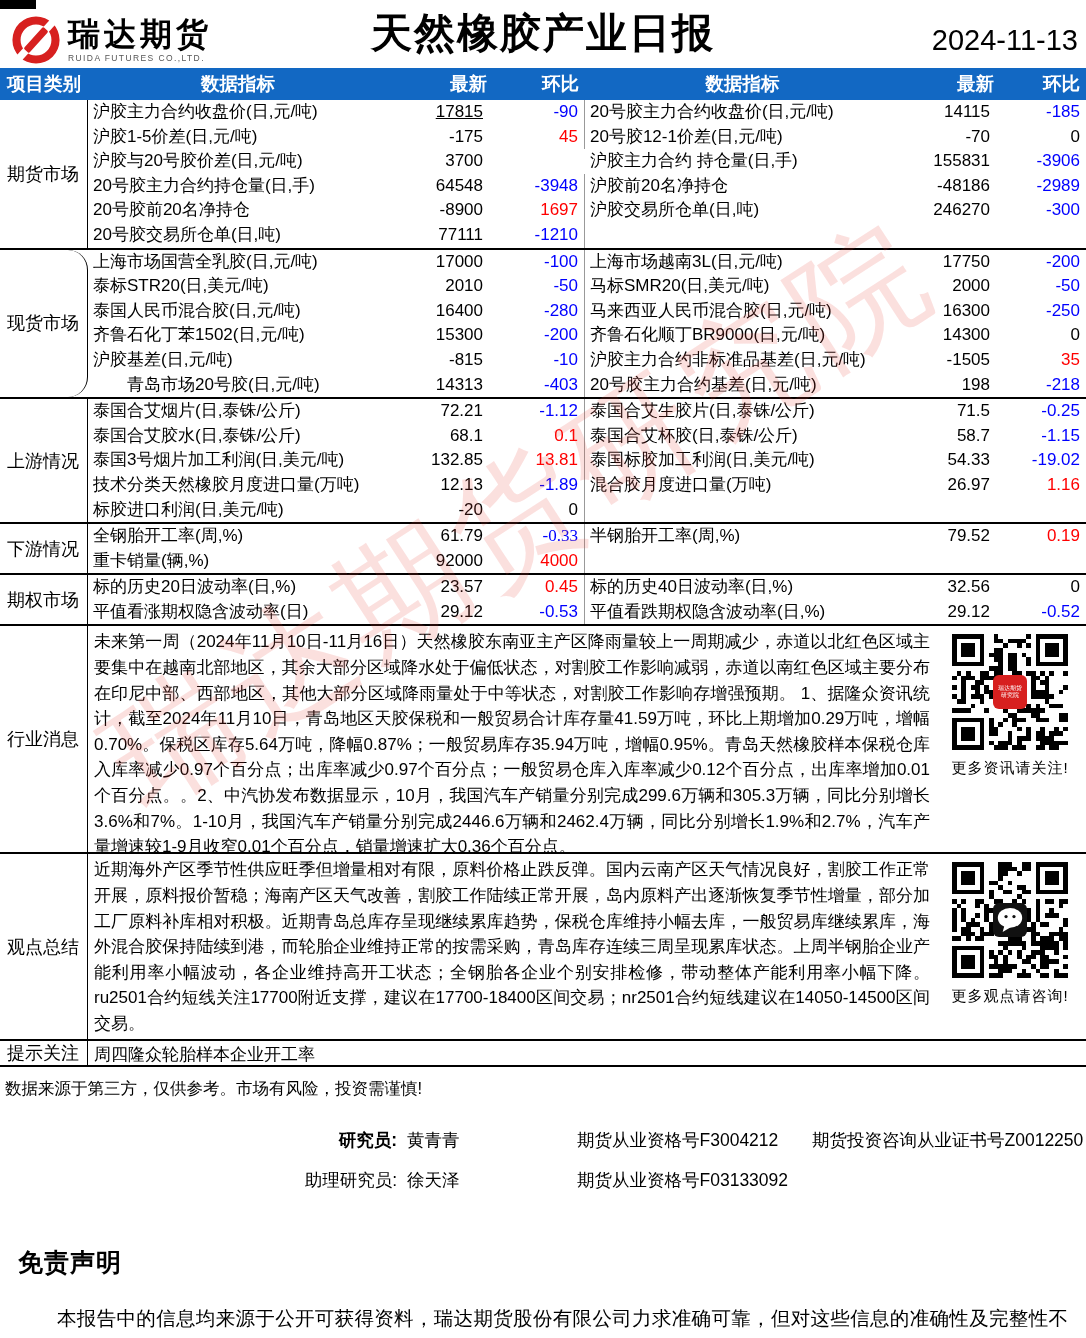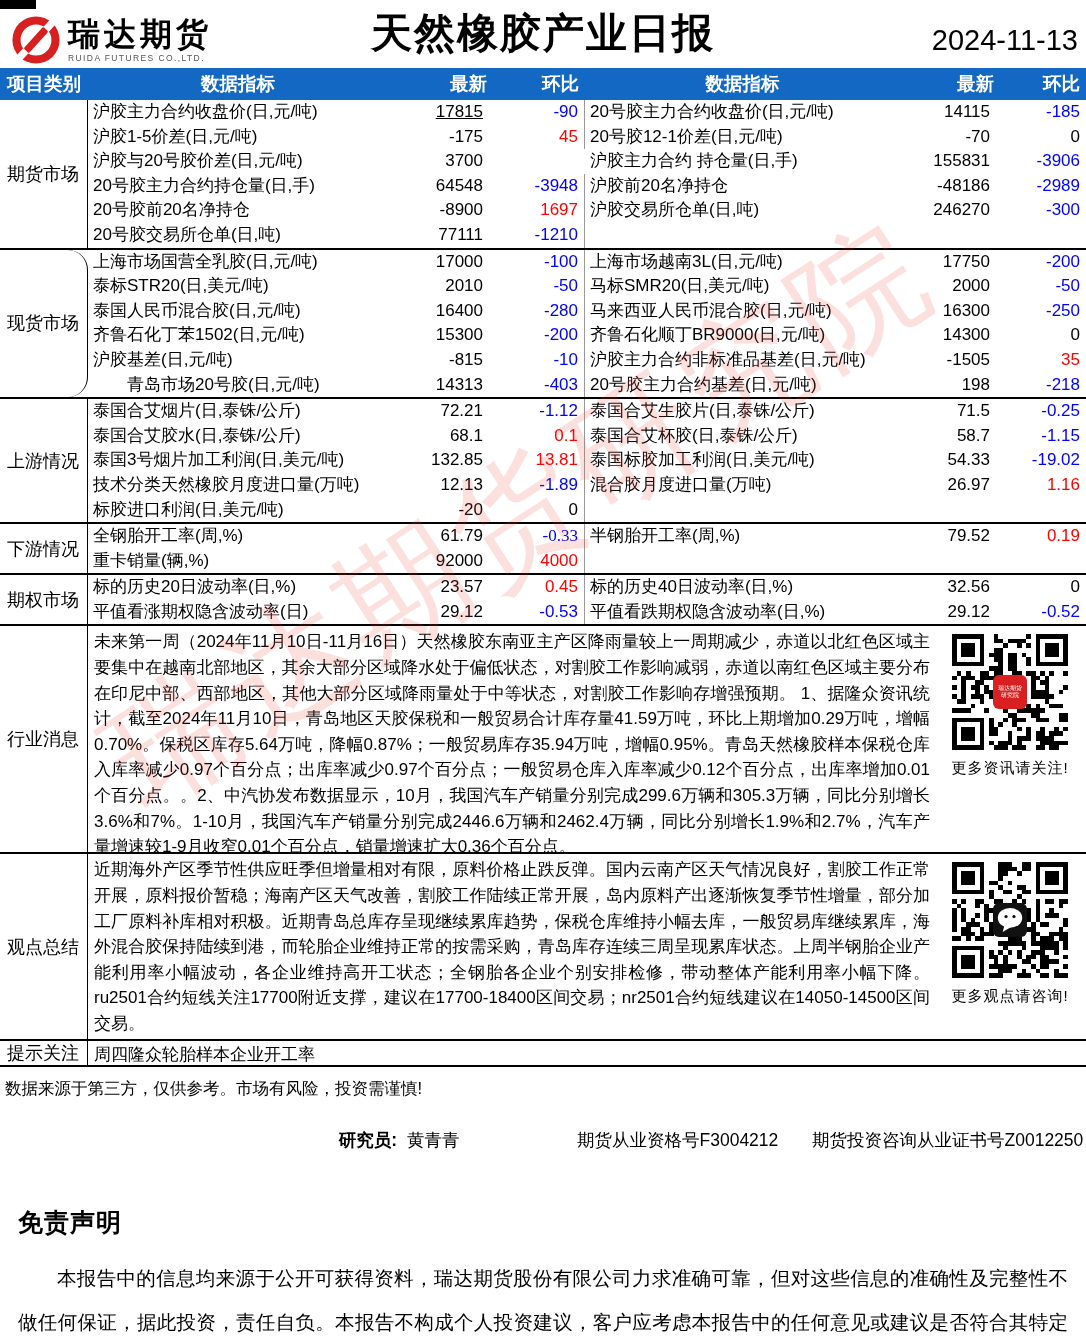--- a/index.html
+++ b/index.html
@@ -721,18 +721,24 @@
 
 <div class="footnote">数据来源于第三方，仅供参考。市场有风险，投资需谨慎!</div>
 
 <div class="researchers">
   <div class="res-row">
     <div class="res-role">研究员:</div>
     <div>黄青青</div>
     <div>期货从业资格号F3004212</div>
     <div>期货投资咨询从业证书号Z0012250</div>
   </div>
+  <div class="res-row">
+    <div class="res-role">助理研究员:</div>
+    <div>徐天泽</div>
+    <div>期货从业资格号F03133092</div>
+    <div></div>
+  </div>
 </div>
 
 <div class="disclaimer-h">免责声明</div>
 <div class="disclaimer-p">本报告中的信息均来源于公开可获得资料，瑞达期货股份有限公司力求准确可靠，但对这些信息的准确性及完整性不做任何保证，据此投资，责任自负。本报告不构成个人投资建议，客户应考虑本报告中的任何意见或建议是否符合其特定状况。本报告版权仅为我公司所有，未经书面许可，任何机构和个人不得以任何形式翻版、复制和发布。如引用、刊发，需注明出处为</div>
 
 <div class="watermark">瑞达期货研究院</div>
 
 </body></html>

